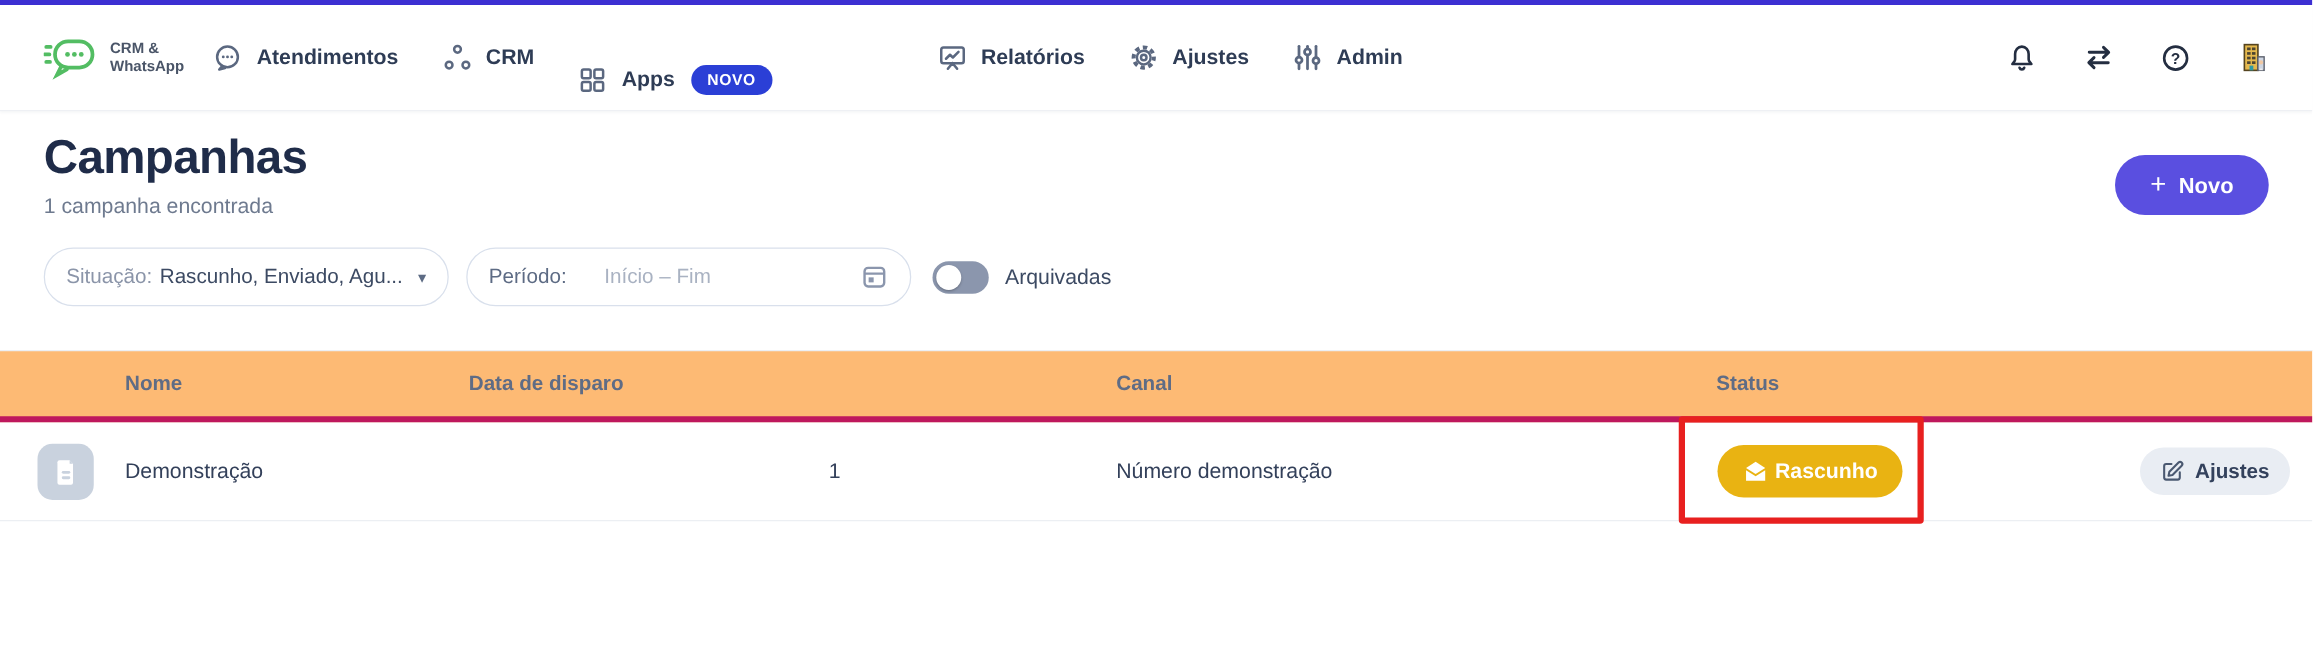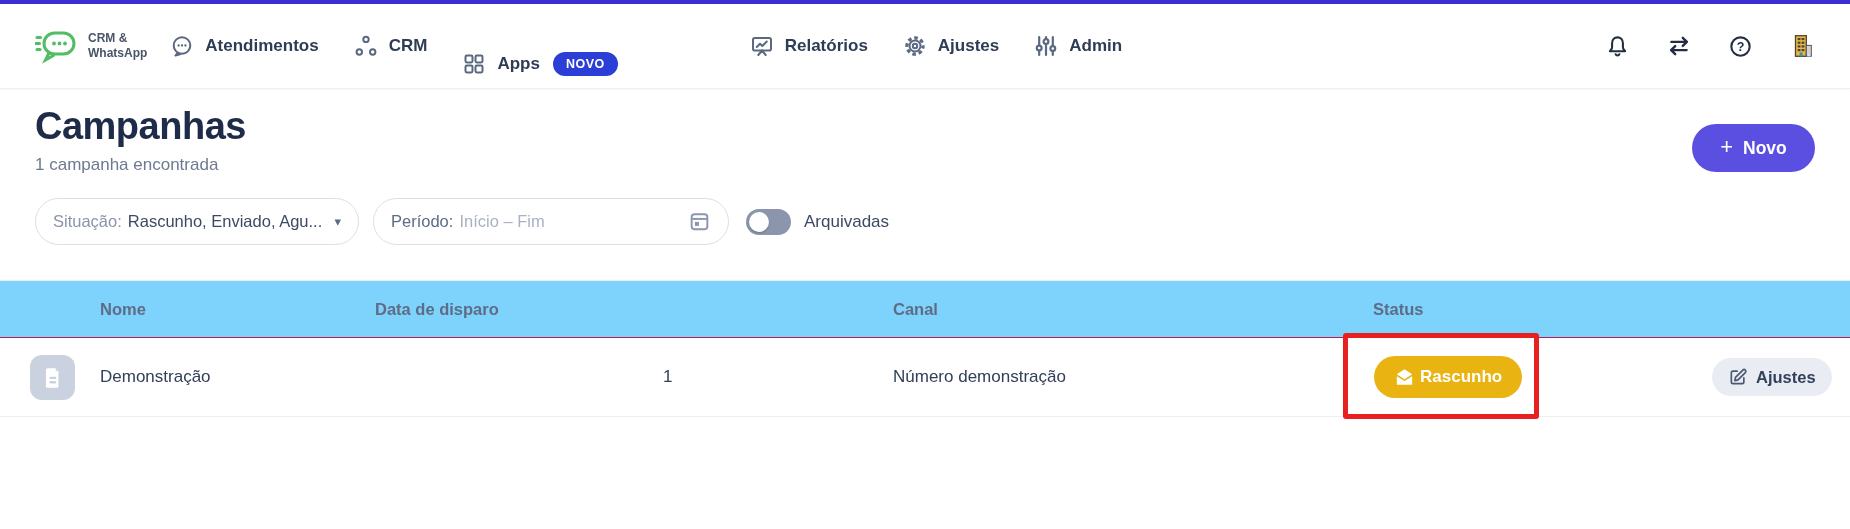--- a/index.html
+++ b/index.html
@@ -31,36 +31,36 @@
               background:#5a4fe0; border:none; border-radius:24px; color:#fff;
               display:flex; align-items:center; justify-content:center; gap:10px;
               font-family:inherit; font-size:17.5px; font-weight:700; cursor:pointer; }
   .novo-btn .plus { font-size:22px; font-weight:400; line-height:1; margin-top:-2px; }
 
   
   .filters { position:absolute; left:35px; top:198px; display:flex; align-items:center; gap:14px; }
   .pill { height:47px; border:1px solid #d9e0ec; border-radius:24px; background:#fff;
           display:flex; align-items:center; padding:0 17px; font-size:16.5px; cursor:pointer; }
   .pill.situacao { width:324px; }
-  .pill.periodo  { width:356px; }
+  .pill.periodo  { width:356px;gap:24px; }
   .f-label { color:#8b95a9; margin-right:6px; white-space:nowrap; }
   .f-label.dark { color:#5d6b84; }
   .f-value { color:#3c4a63; white-space:nowrap; overflow:hidden; }
   .f-placeholder { color:#a9b2c2; white-space:nowrap; }
   .caret { margin-left:auto; color:#5d6b84; font-size:13px; }
   .cal { margin-left:auto; display:flex; align-items:center; }
   .toggle-wrap { display:flex; align-items:center; gap:13px; margin-left:3px; cursor:pointer; }
   .toggle { position:relative; width:45px; height:26px; border-radius:13px; background:#8b96ad; }
   .toggle .knob { position:absolute; left:3px; top:3px; width:20px; height:20px;
                   border-radius:50%; background:#fff; box-shadow:0 1px 2px rgba(0,0,0,.25); }
   .toggle-label { font-size:17px; color:#3c4a63; }
 
   
-  .thead { position:absolute; left:0; top:280px; width:1850px; height:58px; background:#7dd3fc;
-           border-top:1px solid #eceff3; border-bottom:1px solid #be185d; }
+  .thead { position:absolute; left:0; top:280px; width:1850px; height:58px; background:#fdba74;
+           border-top:1px solid #eceff3; border-bottom:5px solid #be185d; }
   .th { position:absolute; top:0; height:100%; display:flex; align-items:center;
         font-size:16.5px; font-weight:700; color:#5f6c85; white-space:nowrap; }
   .trow { position:absolute; left:0; top:338px; width:1850px; height:79px; background:#fff;
           border-bottom:1px solid #eceff3; }
   .td { position:absolute; top:0; height:100%; display:flex; align-items:center;
         font-size:17px; color:#33405a; white-space:nowrap; }
   .col-nome   { left:100px; }
   .col-data   { left:375px; }
   .col-dest   { left:663px; }
   .col-canal  { left:893px; }

